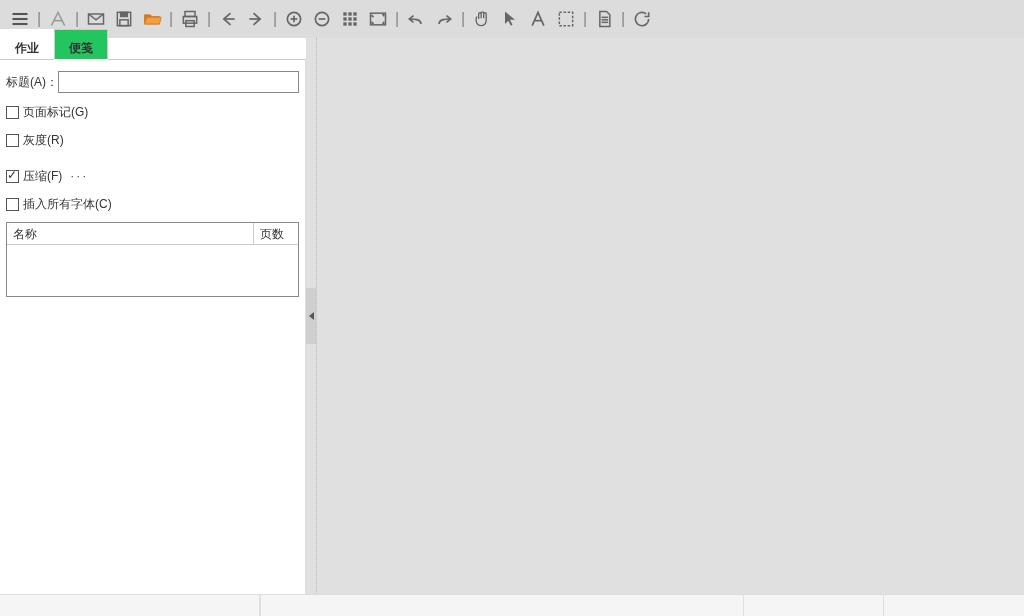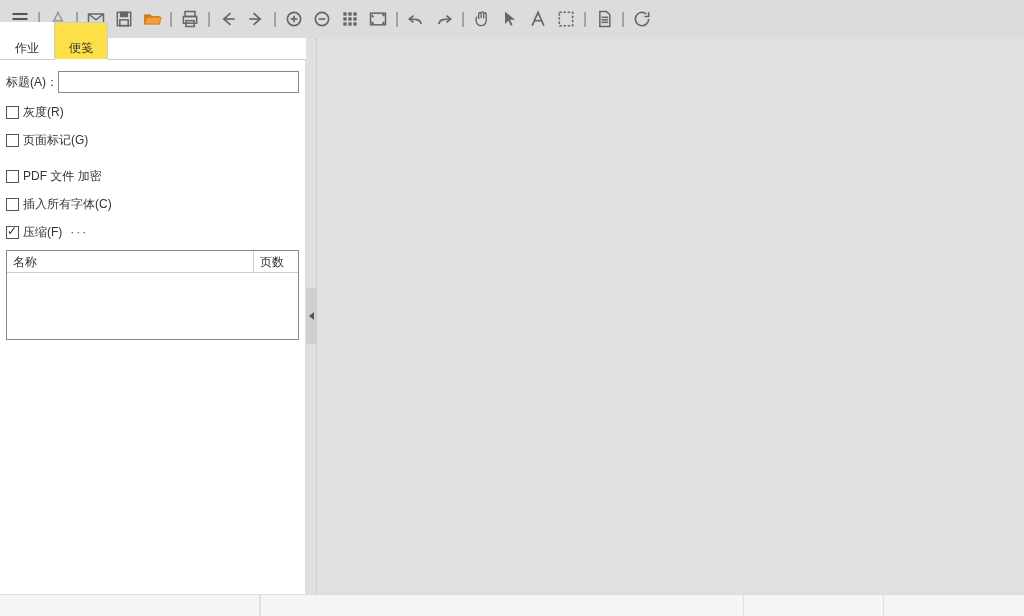--- a/index.html
+++ b/index.html
@@ -56,34 +56,35 @@
     background: #fff;
   }
   .tabs {
     height: 22px;
     display: flex;
     border-bottom: 1px solid #ccc;
     align-items: flex-end;
     background: #fff;
   }
   .tab {
-    padding: 17px 14px 2px 14px;
+    padding: 10px 14px 2px 14px;
     font-size: 12px;
     cursor: default;
     color: #333;
     border: 1px solid transparent;
     border-bottom: none;
     position: relative;
     background: #fff;
+    font-weight: bold;
   }
   .tab.active {
     border: 1px solid #ccc;
     border-bottom: 1px solid #fff;
     margin-bottom: -1px;
-    background: #fde047;
+    background: #22c55e;
   }
   .panel {
     flex: 1;
     border-right: 1px solid #ddd;
     padding: 10px 6px 6px 6px;
     overflow: auto;
   }
   .row {
     display: flex;
     align-items: center;
@@ -119,21 +120,21 @@
     top: -3px;
     left: 0px;
     font-size: 12px;
     color: #333;
   }
   .opts .row { margin-bottom: 4px; }
   .group-gap { height: 8px; }
 
   .table {
     border: 1px solid #888;
-    height: 90px;
+    height: 75px;
     display: flex;
     flex-direction: column;
     margin-top: 6px;
   }
   .thead {
     display: flex;
     height: 22px;
     align-items: stretch;
   }
   .th {
@@ -360,41 +361,37 @@
 
     <div class="panel">
       <div class="row title-row">
         <label>标题(A)：</label>
         <input class="title-input" type="text" value="" style="">
       </div>
 
       <div class="opts">
         <div class="row">
           <input class="chk" type="checkbox" style="">
-          <label>灰度(R)</label>
+          <label>页面标记(G)</label>
         </div>
         <div class="row">
           <input class="chk" type="checkbox" style="">
-          <label>页面标记(G)</label>
+          <label>灰度(R)</label>
         </div>
 
         <div class="group-gap"></div>
 
         <div class="row">
-          <input class="chk" type="checkbox" style="">
-          <label>PDF 文件 加密</label>
+          <input class="chk" type="checkbox" checked="" style="">
+          <label>压缩(F)</label>
+          <span class="ellipsis">···</span>
         </div>
         <div class="row">
           <input class="chk" type="checkbox" style="">
           <label>插入所有字体(C)</label>
-        </div>
-        <div class="row">
-          <input class="chk" type="checkbox" checked="" style="">
-          <label>压缩(F)</label>
-          <span class="ellipsis">···</span>
         </div>
       </div>
 
       <div class="table">
         <div class="thead">
           <div class="th name">名称</div>
           <div class="th pages">页数</div>
         </div>
         <div class="tbody"></div>
       </div>

